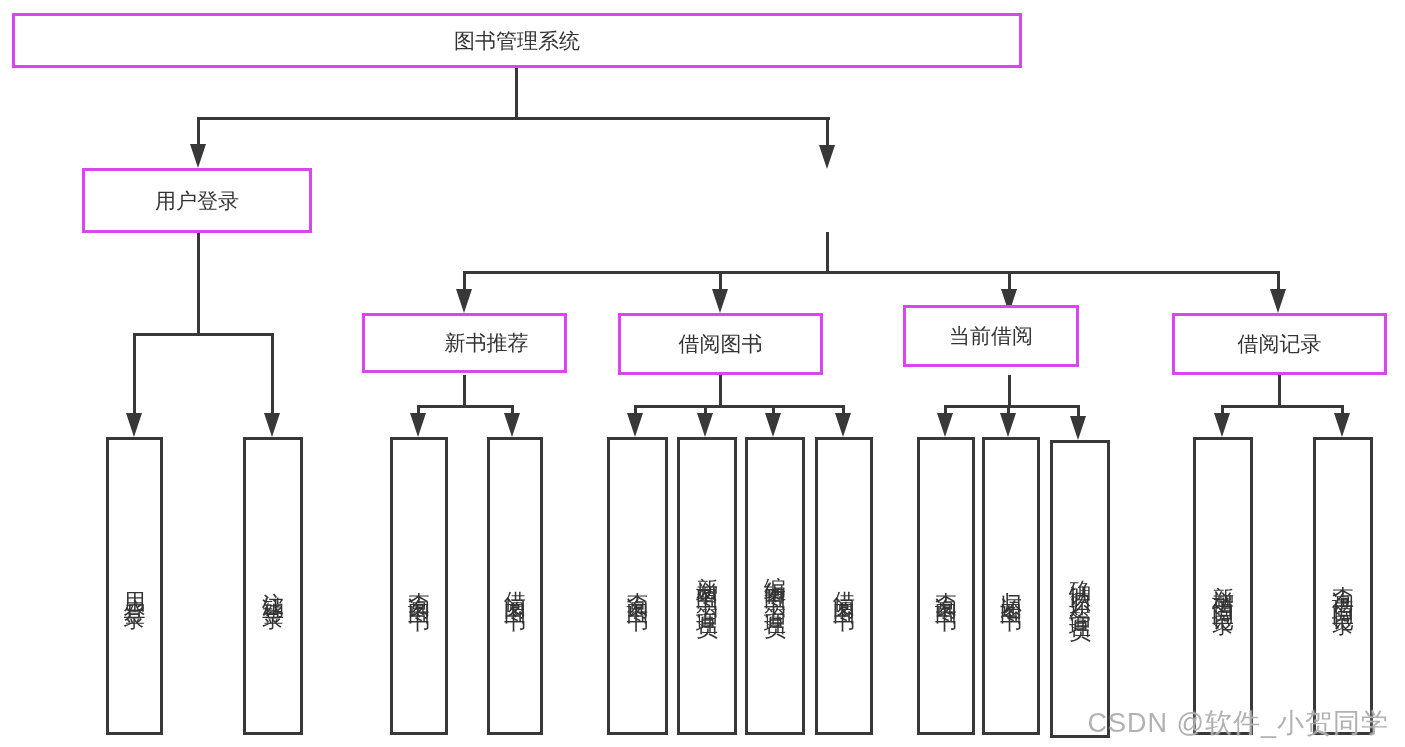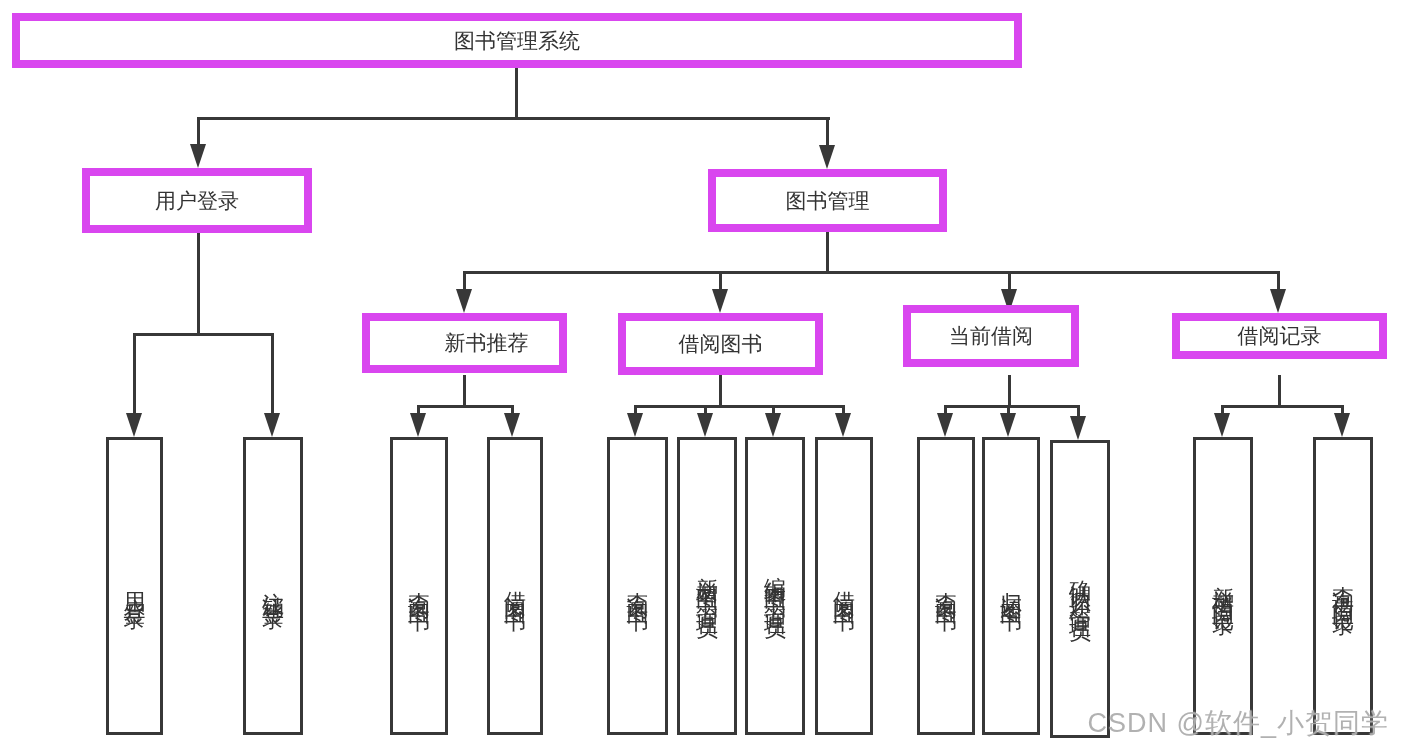--- a/index.html
+++ b/index.html
@@ -1,21 +1,21 @@
 <!DOCTYPE html>
 <html><head>
 <meta charset="utf-8">
 <style>
   html,body{margin:0;padding:0;background:#fff;}
   #stage{
     position:relative;width:1405px;height:747px;background:#ffffff;
     font-family:"Liberation Sans","DejaVu Sans",sans-serif;overflow:hidden;
   }
   .box{
-    position:absolute;box-sizing:border-box;border:8px solid #d946ef;background:#fff;
+    position:absolute;box-sizing:border-box;border:3px solid #d946ef;background:#fff;
     display:flex;align-items:center;justify-content:center;
     color:#333333;font-size:21px;white-space:nowrap;
   }
   .vbox{
     position:absolute;box-sizing:border-box;border:3px solid #383838;background:#fff;
     display:flex;align-items:center;justify-content:center;
     color:#333333;font-size:22px;
     writing-mode:vertical-rl;text-orientation:mixed;letter-spacing:6px;line-height:1;
   }
   .hline{position:absolute;height:3px;background:#383838;}
@@ -43,23 +43,20 @@
   <div class="vline" style="left:515px;top:68px;height:52px;"></div>
   <div class="hline" style="left:197px;top:117px;width:633px;"></div>
   <div class="vline" style="left:197px;top:117px;height:30px;"></div>
   <div class="arrow" style="left:190px;top:144px;"></div>
   <div class="vline" style="left:826px;top:117px;height:30px;"></div>
   <div class="arrow" style="left:819px;top:145px;"></div>
 
   <div class="box" style="left:82px;top:168px;width:230px;height:65px;">
     <span>用户登录</span>
   </div>
-  <div class="box" style="left:708px;top:169px;width:239px;height:63px;">
-    <span>图书管理</span>
-  </div>
 
   <div class="vline" style="left:197px;top:233px;height:103px;"></div>
   <div class="hline" style="left:133px;top:333px;width:141px;"></div>
   <div class="vline" style="left:133px;top:333px;height:80px;"></div>
   <div class="arrow" style="left:126px;top:413px;"></div>
   <div class="vline" style="left:271px;top:333px;height:80px;"></div>
   <div class="arrow" style="left:264px;top:413px;"></div>
 
   <div class="vline" style="left:826px;top:232px;height:42px;"></div>
   <div class="hline" style="left:463px;top:271px;width:817px;"></div>
@@ -74,21 +71,21 @@
 
   <div class="box" style="left:362px;top:313px;width:205px;height:60px;padding-left:44px;">
     <span>新书推荐</span>
   </div>
   <div class="box" style="left:618px;top:313px;width:205px;height:62px;">
     <span>借阅图书</span>
   </div>
   <div class="box" style="left:903px;top:305px;width:176px;height:62px;text-align:center;">
     <span>当前借阅</span>
   </div>
-  <div class="box" style="left:1172px;top:313px;width:215px;height:46px;">
+  <div class="box" style="left:1172px;top:313px;width:215px;height:62px;">
     <span>借阅记录</span>
   </div>
 
   <div class="vline" style="left:463px;top:375px;height:33px;"></div>
   <div class="hline" style="left:417px;top:405px;width:97px;"></div>
   <div class="vline" style="left:417px;top:405px;height:10px;"></div>
   <div class="arrow" style="left:410px;top:413px;"></div>
   <div class="vline" style="left:511px;top:405px;height:10px;"></div>
   <div class="arrow" style="left:504px;top:413px;"></div>
 

